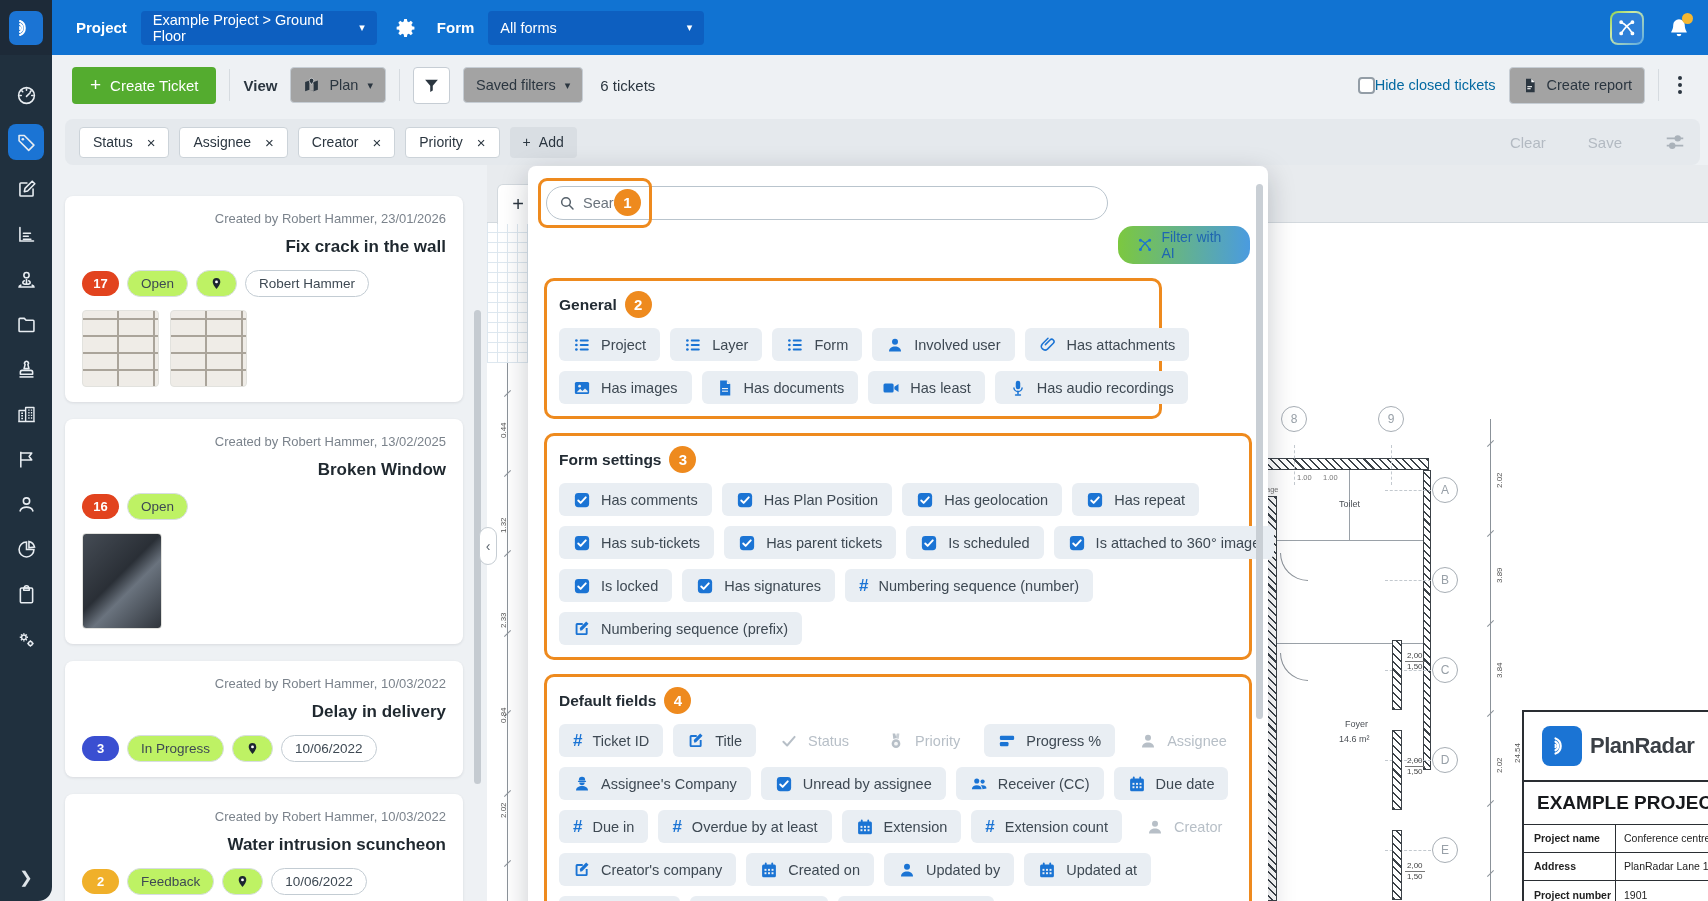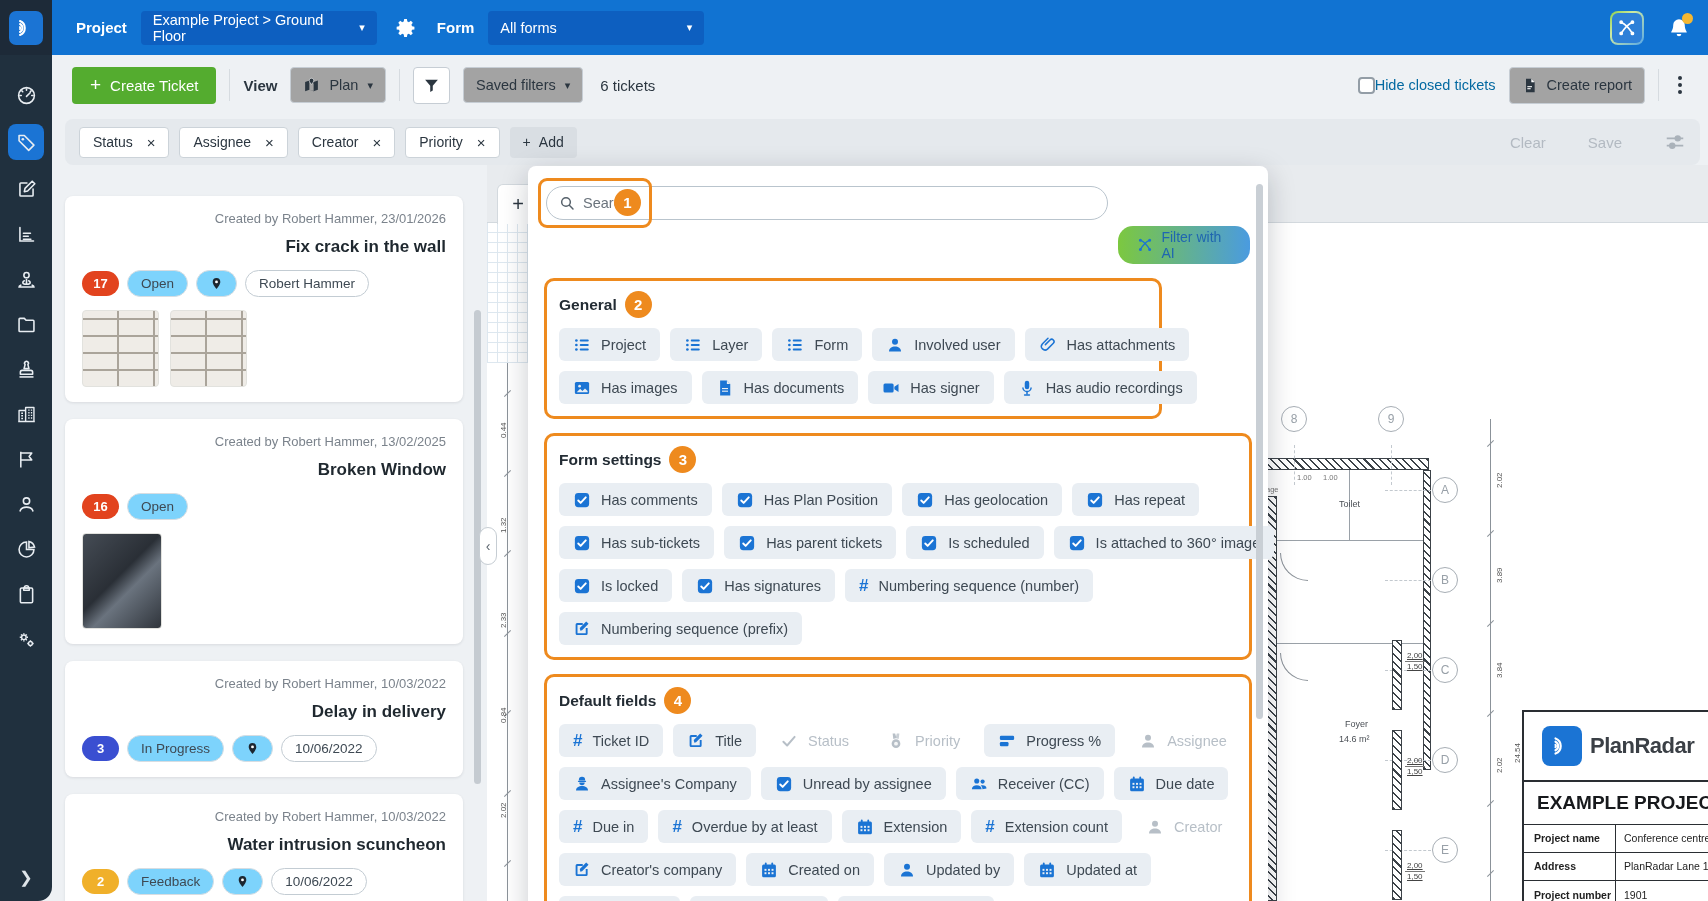--- a/index.html
+++ b/index.html
@@ -56,21 +56,21 @@
   .fr-ghost{font-size:15px;color:#b3bac2;cursor:default;}
   .sliders{width:22px;height:22px;color:#aab2ba;cursor:pointer;}
 
   
   .ticket-list{position:absolute;left:65px;top:196px;width:398px;display:flex;flex-direction:column;gap:17px;z-index:2;}
   .tcard{background:#fff;border-radius:8px;padding:15px 17px;box-shadow:0 1px 3px rgba(20,30,40,.10);text-align:right;}
   .tcreated{font-size:13px;color:#7b838c;margin-bottom:11px;}
   .ttitle{font-size:17px;font-weight:700;color:#1f282f;margin-bottom:13px;}
   .trow{display:flex;gap:8px;align-items:center;flex-wrap:wrap;}
   .npill{min-width:37px;height:25px;border-radius:13px;color:#fff;font-size:13px;font-weight:700;display:flex;align-items:center;justify-content:center;padding:0 10px;}
-  .spill{height:27px;border-radius:14px;background:#7dd3fc;border:1px solid #d7dde2;color:#3e4953;font-size:13.5px;display:flex;align-items:center;padding:0 13px;gap:6px;}
+  .spill{height:27px;border-radius:14px;background:#bef264;border:1px solid #d7dde2;color:#3e4953;font-size:13.5px;display:flex;align-items:center;padding:0 13px;gap:6px;}
   .spill.white{background:#fff;border-color:#c3ccd3;}
   .spill .pin{width:13px;height:15px;}
   .timgs{display:flex;gap:11px;margin-top:13px;}
   .thumb{width:77px;height:77px;border-radius:4px;border:1px solid #e2e2de;}
   .thumb.brick,.thumb.brick2{background-color:#efece7;background-image:repeating-linear-gradient(0deg,transparent 0 15px,#aaa49a 15px 17px),repeating-linear-gradient(90deg,transparent 0 34px,#aaa49a 34px 36px);}
   .thumb.brick{background-image:linear-gradient(100deg,transparent 47%,#8b8populate578 0,#8a8578 48.6%,transparent 49.6%),repeating-linear-gradient(0deg,transparent 0 15px,#aaa49a 15px 17px),repeating-linear-gradient(90deg,transparent 0 34px,#aaa49a 34px 36px);}
   .thumb.window{width:80px;height:96px;background:linear-gradient(135deg,#454c55 0%,#2a2f36 45%,#6a737e 60%,#30353c 100%);}
   .lscroll{position:absolute;left:474px;top:310px;width:7px;height:474px;background:#c5cbd1;border-radius:4px;z-index:3;cursor:pointer;}
 
   
@@ -82,21 +82,21 @@
   .tickd{position:absolute;width:9px;height:1px;background:#8b9299;transform:rotate(-45deg);}
   .rlab{position:absolute;font-size:8px;color:#555;transform:rotate(-90deg);transform-origin:left top;white-space:nowrap;}
   .hatch{position:absolute;background-color:#fff;background-image:repeating-linear-gradient(45deg,#3c4248 0 1.5px,transparent 1.5px 5.5px);border:1px solid #3c4248;}
   .thin{position:absolute;background:#9aa1a8;}
   .arc{position:absolute;width:28px;height:28px;border:1px solid #8b9299;border-width:0 0 1px 1px;border-radius:0 0 0 28px;}
   .plabel{position:absolute;font-size:9px;color:#4a4f55;white-space:nowrap;}
   .gbub{position:absolute;width:26px;height:26px;border:1px solid #a7aeb5;border-radius:50%;color:#98a0a8;font-size:12px;display:flex;align-items:center;justify-content:center;background:#fff;}
   .lead{position:absolute;border-top:1px dashed #c3c9cf;width:46px;}
   .leadv{position:absolute;border-left:1px dashed #c3c9cf;height:40px;}
   .frac{position:absolute;font-size:8px;color:#444;text-align:center;line-height:1.25;}
-  .frac span{display:block;padding:0 2px;text-decoration:underline;}
+  .frac span{display:block;padding:0 2px;}
   .frac span:first-child{border-bottom:1px solid #777;}
 
   .tblock{position:absolute;left:1035px;top:487px;width:200px;height:200px;border:2px solid #2a2e33;background:#fff;display:flex;flex-direction:column;}
   .tb-logo{height:70px;display:flex;align-items:center;justify-content:flex-start;gap:8px;padding-left:18px;}
   .tb-logo .lsq{width:40px;height:40px;border-radius:8px;background:#1b74d4;display:flex;align-items:center;justify-content:center;}
   .tb-brand{font-size:22px;font-weight:700;color:#3a3f45;letter-spacing:-.5px;}
   .tb-head{border-top:2px solid #2a2e33;height:46px;display:flex;align-items:center;padding-left:13px;font-weight:700;font-size:19px;color:#17191c;white-space:nowrap;}
   .tb-row{display:flex;border-top:1.5px solid #2a2e33;height:29px;font-size:10.5px;align-items:stretch;color:#222;}
   .tb-row .l{width:92px;padding-left:10px;font-weight:700;border-right:1.5px solid #2a2e33;display:flex;align-items:center;flex:0 0 92px;}
   .tb-row .v{padding-left:8px;display:flex;align-items:center;white-space:nowrap;}
@@ -661,21 +661,21 @@
               </span>
               <span>Has documents</span>
             </div>
             <div class="pchip">
               <span class="ic">
                 <svg viewBox="0 0 24 24" fill="currentColor">
                   <rect x="2" y="6" width="13.5" height="12" rx="2"></rect>
                   <path d="M16.5 10.2L22 6.8v10.4l-5.5-3.4z"></path>
                 </svg>
               </span>
-              <span>Has signer</span>
+              <span>Has least</span>
             </div>
             <div class="pchip">
               <span class="ic">
                 <svg viewBox="0 0 24 24" fill="currentColor">
                   <rect x="9" y="2.2" width="6" height="11.3" rx="3"></rect>
                   <path d="M5.5 11.2a6.5 6.5 0 0 0 13 0h-2a4.5 4.5 0 0 1-9 0z"></path>
                   <rect x="11" y="17.3" width="2" height="3.4"></rect>
                   <rect x="7.8" y="20.4" width="8.4" height="1.8" rx=".9"></rect>
                 </svg>
               </span>

